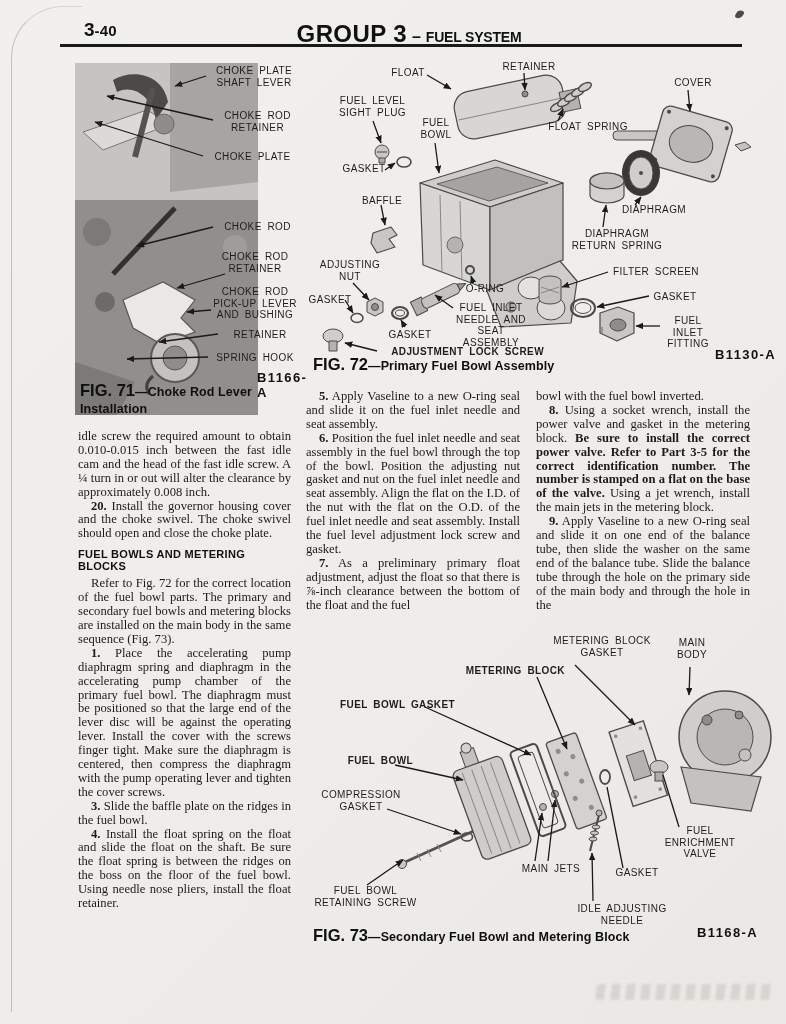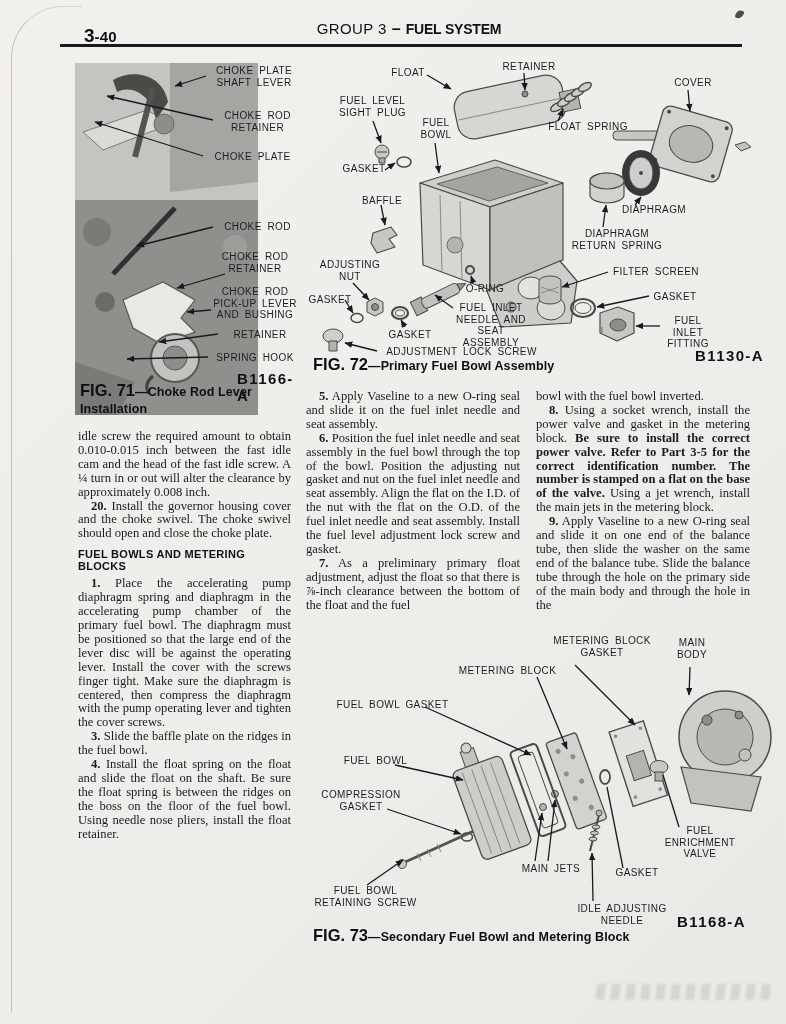--- a/index.html
+++ b/index.html
@@ -2,35 +2,35 @@
 <html><head>
 <meta charset="utf-8">
 <style>
   html,body{margin:0;padding:0;}
   body{width:786px;height:1024px;overflow:hidden;background:#e9e7e3;}
   .page{position:relative;width:786px;height:1024px;background:linear-gradient(135deg,#f2f0ec 0%,#efede9 55%,#eae8e4 100%);font-family:"Liberation Serif",serif;color:#1b1b1b;}
   .scan-edge{position:absolute;left:11px;top:6px;width:70px;height:1005px;border-left:1px solid rgba(90,88,84,.30);border-top:1px solid rgba(90,88,84,.18);border-top-left-radius:52px;pointer-events:none;}
   .speck{position:absolute;left:736px;top:10px;width:7px;height:9px;background:#4d4b48;border-radius:60% 20% 70% 30%;transform:rotate(28deg);}
 
   
-  .pagenum{position:absolute;left:84px;top:19px;font-family:"Liberation Sans",sans-serif;color:#111;margin-top:6px;}
+  .pagenum{position:absolute;left:84px;top:19px;font-family:"Liberation Sans",sans-serif;color:#111;}
   .pagenum .maj{font-size:19px;font-weight:bold;}
   .pagenum .min{font-size:15px;font-weight:bold;letter-spacing:.2px;}
   .header-title{position:absolute;left:0;top:20px;width:786px;text-align:center;font-family:"Liberation Sans",sans-serif;color:#111;}
-  .header-title .g{font-size:15px;font-weight:normal;letter-spacing:.4px;margin-left:32px;}
+  .header-title .g{font-size:24px;font-weight:bold;letter-spacing:.4px;margin-left:32px;}
   .header-title .d{font-size:16px;font-weight:bold;margin:0 5px;}
   .header-title .s{font-size:14px;font-weight:bold;letter-spacing:-.2px;}
   .header-rule{position:absolute;left:60px;top:44px;width:682px;height:3px;background:#1a1a1a;}
 
   
   .fig{position:absolute;}
   .fig svg{position:absolute;left:0;top:0;}
   .lbl{position:absolute;font-family:"Liberation Sans",sans-serif;font-size:10px;line-height:11.5px;letter-spacing:.4px;word-spacing:2.5px;color:#1d1d1d;white-space:pre-line;text-align:center;}
-  .lbl.la{text-align:center;}
-  .figcode{position:absolute;font-family:"Liberation Sans",sans-serif;font-weight:bold;font-size:15px;letter-spacing:1.4px;color:#111;}
+  .lbl.la{text-align:right;font-weight:bold;}
+  .figcode{position:absolute;font-family:"Liberation Sans",sans-serif;font-weight:bold;font-size:13px;letter-spacing:1.4px;color:#111;margin-left:20px;}
   .figcaption{position:absolute;font-family:"Liberation Sans",sans-serif;color:#0f0f0f;line-height:16px;}
   .fignum{font-size:16.5px;font-weight:bold;margin-top:19px;}
   .figtitle{font-size:12.5px;font-weight:bold;letter-spacing:.1px;text-align:right;}
 
   
   .col{position:absolute;}
   .col p{margin:0;font-size:12.6px;line-height:13.9px;text-align:justify;}
   .col p.indent{text-indent:13px;}
   .col b{font-weight:bold;}
   .col h3{margin:7px 0 5px 0;font-family:"Liberation Sans",sans-serif;font-size:11px;line-height:12px;font-weight:bold;letter-spacing:.3px;color:#111;}
@@ -377,28 +377,29 @@
 GASKET</div>
     <div class="lbl" style="left:8px;top:260px;width:105px">FUEL BOWL
 RETAINING SCREW</div>
     <div class="lbl" style="left:213px;top:238px;width:66px">MAIN JETS</div>
     <div class="lbl" style="left:306px;top:242px;width:52px">GASKET</div>
     <div class="lbl" style="left:268px;top:278px;width:98px">IDLE ADJUSTING
 NEEDLE</div>
     <div class="lbl" style="left:358px;top:200px;width:74px">FUEL
 ENRICHMENT
 VALVE</div>
-    <div class="figcode" style="left:372px;top:288px">B1168-A</div>
+    <div class="figcode" style="left:372px;top:300px">B1168-A</div>
     <div class="figcaption" style="left:8px;top:302px;width:460px"><span class="fignum">FIG. 73</span><span class="figtitle">—Secondary Fuel Bowl and Metering Block</span></div>
   </section>
 
   <div class="col col-left">
       <p><span>idle screw the required amount to obtain 0.010-0.015 inch between the fast idle cam and the head of the fast idle screw. A ¼ turn in or out will alter the clearance by approximately 0.008 inch.</span></p>
       <p class="indent"><b>20.</b><span> Install the governor housing cover and the choke swivel. The choke swivel should open and close the choke plate.</span></p>
       <h3>FUEL BOWLS AND METERING BLOCKS</h3>
+      <p class="indent"><span>Refer to Fig. 72 for the correct location of the fuel bowl parts. The primary and secondary fuel bowls and metering blocks are installed on the main body in the same sequence (Fig. 73).</span></p>
       <p class="indent"><b>1.</b><span> Place the accelerating pump diaphragm spring and diaphragm in the accelerating pump chamber of the primary fuel bowl. The diaphragm must be positioned so that the large end of the lever disc will be against the operating lever. Install the cover with the screws finger tight. Make sure the diaphragm is centered, then compress the diaphragm with the pump operating lever and tighten the cover screws.</span></p>
       <p class="indent"><b>3.</b><span> Slide the baffle plate on the ridges in the fuel bowl.</span></p>
       <p class="indent"><b>4.</b><span> Install the float spring on the float and slide the float on the shaft. Be sure the float spring is between the ridges on the boss on the floor of the fuel bowl. Using needle nose pliers, install the float retainer.</span></p>
     </div>
   <div class="col col-mid">
       <p class="indent"><b>5.</b><span> Apply Vaseline to a new O-ring seal and slide it on the fuel inlet needle and seat assembly.</span></p>
       <p class="indent"><b>6.</b><span> Position the fuel inlet needle and seat assembly in the fuel bowl through the top of the bowl. Position the adjusting nut gasket and nut on the fuel inlet needle and seat assembly. Align the flat on the I.D. of the nut with the flat on the O.D. of the fuel inlet needle and seat assembly. Install the fuel level adjustment lock screw and gasket.</span></p>
       <p class="indent"><b>7.</b><span> As a preliminary primary float adjustment, adjust the float so that there is ⅞-inch clearance between the bottom of the float and the fuel</span></p>
     </div>
   <div class="col col-right">

